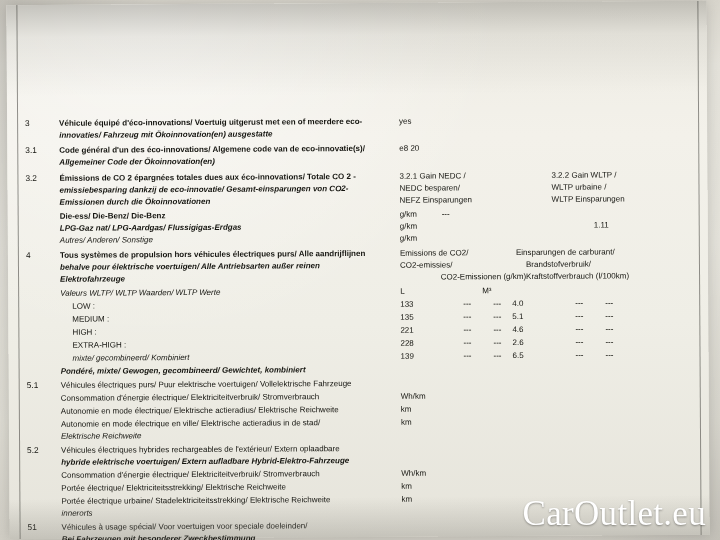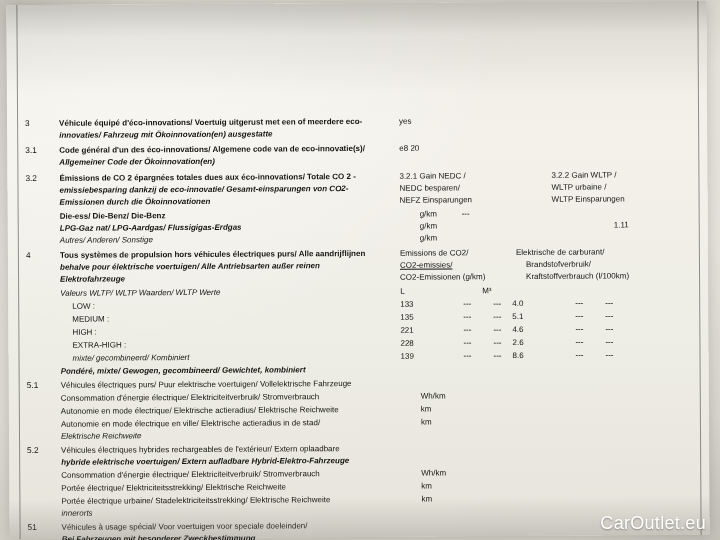--- a/index.html
+++ b/index.html
@@ -85,21 +85,20 @@
   .c-txt {
     width: 350px;
     padding-left: 10px;
     box-sizing: border-box;
     white-space: nowrap;
   }
   .c-unit {
     width: 42px;
     box-sizing: border-box;
     white-space: nowrap;
-    margin-left: 20px;
   }
   .c-v1 {
     width: 52px;
     box-sizing: border-box;
     white-space: nowrap;
   }
   .c-dash {
     width: 30px;
     box-sizing: border-box;
     text-align: center;
@@ -115,25 +114,25 @@
     white-space: nowrap;
   }
   .b { font-weight: bold; }
   .i { font-style: italic; }
 
   
   #watermark {
     position: absolute;
     right: 14px;
     bottom: 6px;
-    font-size: 18px;
+    font-size: 35px;
     letter-spacing: 0.3px;
     color: #ffffff;
     text-shadow: 0 1px 2px rgba(0,0,0,0.35);
-    font-family: Liberation Sans, sans-serif;
+    font-family: Liberation Serif, serif;
     white-space: nowrap;
   }
 </style>
 </head>
 <body>
 
 <div id="page">
   <div id="sheet">
     <div class="rule-v" id="rule-left"></div>
     <div class="rule-v" id="rule-right"></div>
@@ -195,32 +194,32 @@
       <div class="row" style="top:230px;">
         <div class="c-num"></div>
         <div class="c-txt i">Autres/ Anderen/ Sonstige</div>
         <div class="c-unit">g/km</div>
       </div>
 
       <div class="row" style="top:245px;">
         <div class="c-num">4</div>
         <div class="c-txt b">Tous systèmes de propulsion hors véhicules électriques purs/ Alle aandrijflijnen</div>
         <div class="c-free" style="width:116px;">Emissions de CO2/</div>
-        <div class="c-free">Elektrische de carburant/</div>
+        <div class="c-free">Einsparungen de carburant/</div>
       </div>
       <div class="row" style="top:257px;">
         <div class="c-num"></div>
         <div class="c-txt b i">behalve pour élektrische voertuigen/ Alle Antriebsarten außer reinen</div>
-        <div class="c-free" style="width:126px;text-decoration:underline;">CO2-emissies/</div>
+        <div class="c-free" style="width:126px;">CO2-emissies/</div>
         <div class="c-free">Brandstofverbruik/</div>
       </div>
       <div class="row" style="top:269px;">
         <div class="c-num"></div>
         <div class="c-txt b i">Elektrofahrzeuge</div>
-        <div class="c-free" style="width:126px;">CO2-Emissionen (g/km)</div>
+        <div class="c-free" style="width:126px;text-align:right;">CO2-Emissionen (g/km)</div>
         <div class="c-free">Kraftstoffverbrauch (l/100km)</div>
       </div>
 
       <div class="row" style="top:283px;">
         <div class="c-num"></div>
         <div class="c-txt i">Valeurs WLTP/ WLTP Waarden/ WLTP Werte</div>
         <div class="c-v1">L</div>
         <div class="c-dash"></div>
         <div class="c-v2">M³</div>
       </div>
@@ -264,21 +263,21 @@
         <div class="c-v1">2.6</div>
         <div class="c-dash">---</div>
         <div class="c-dash">---</div>
       </div>
       <div class="row" style="top:348px;">
         <div class="c-num"></div>
         <div class="c-txt i" style="padding-left:22px;">mixte/ gecombineerd/ Kombiniert</div>
         <div class="c-v1">139</div>
         <div class="c-dash">---</div>
         <div class="c-dash">---</div>
-        <div class="c-v1">8.6</div>
+        <div class="c-v1">6.5</div>
         <div class="c-dash">---</div>
         <div class="c-dash">---</div>
       </div>
       <div class="row" style="top:361px;">
         <div class="c-num"></div>
         <div class="c-txt b i">Pondéré, mixte/ Gewogen, gecombineerd/ Gewichtet, kombiniert</div>
       </div>
 
       <div class="row" style="top:375px;">
         <div class="c-num">5.1</div>

